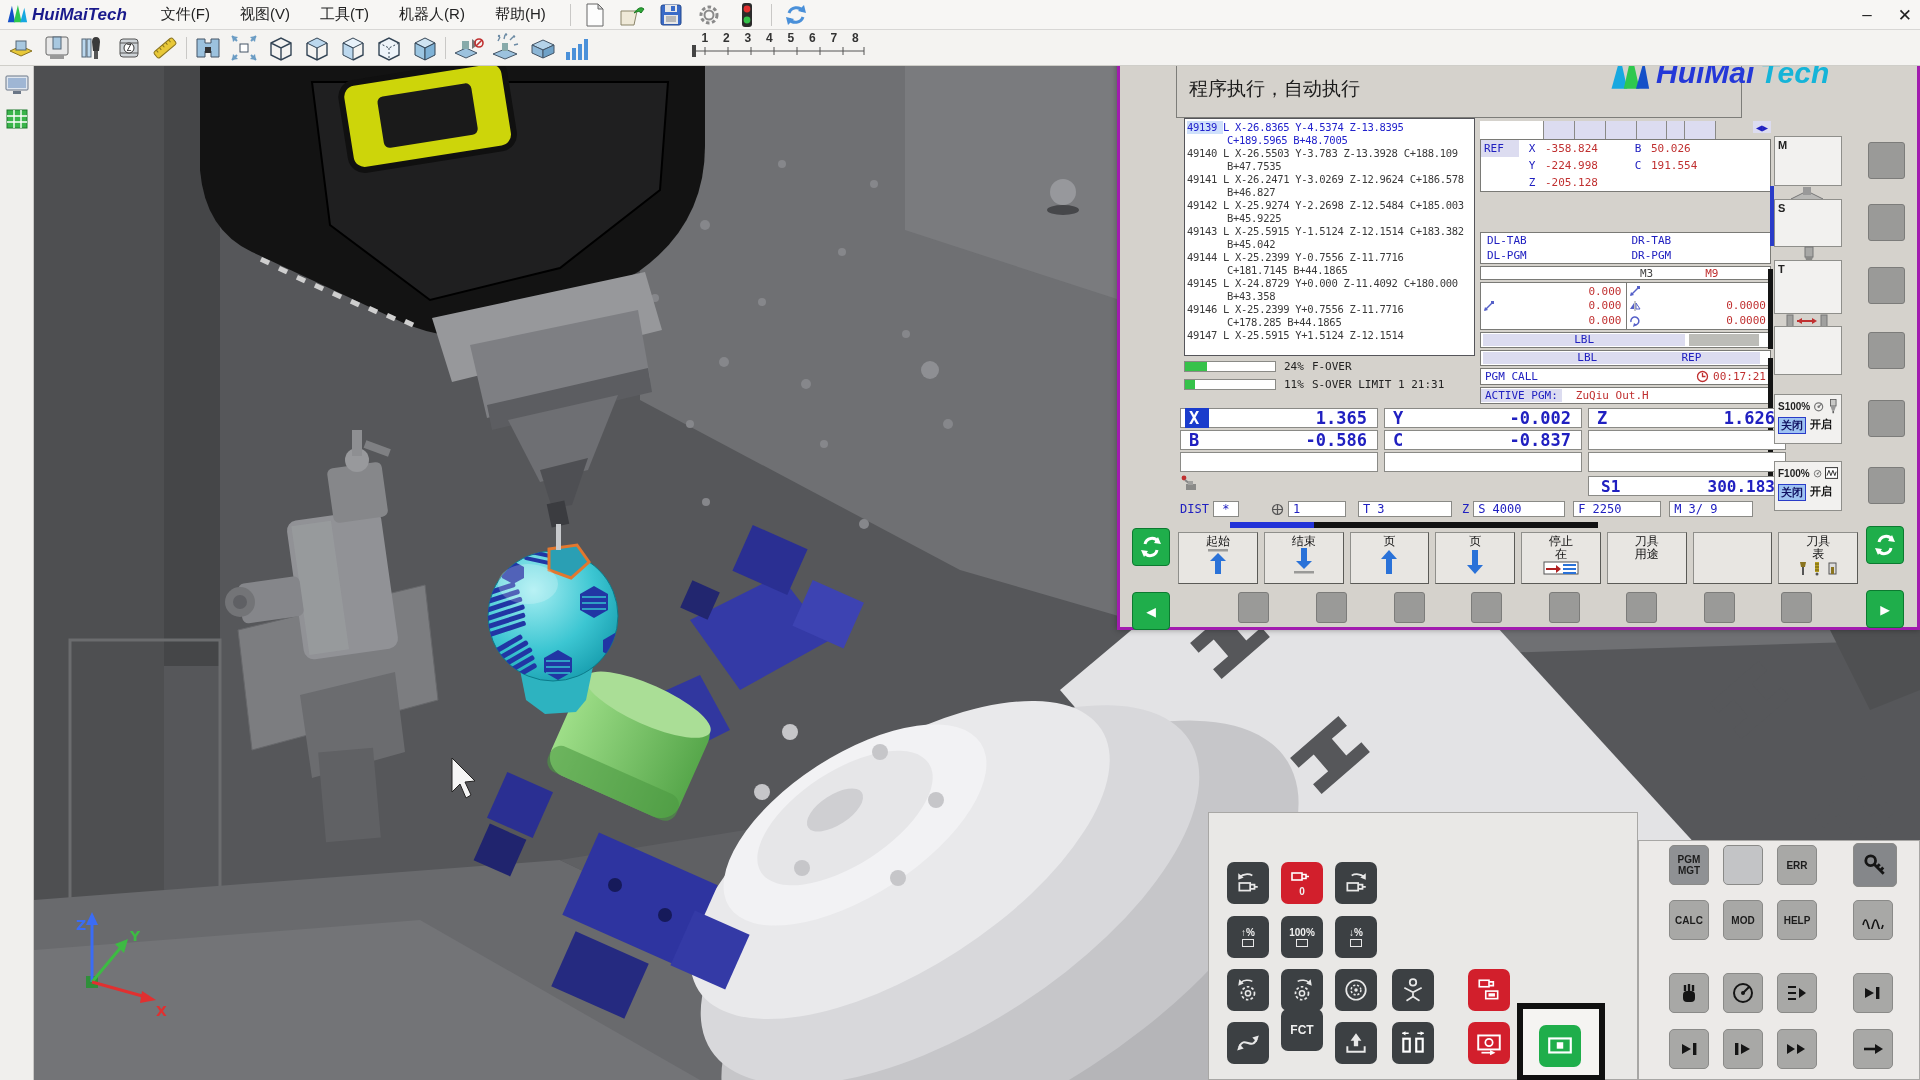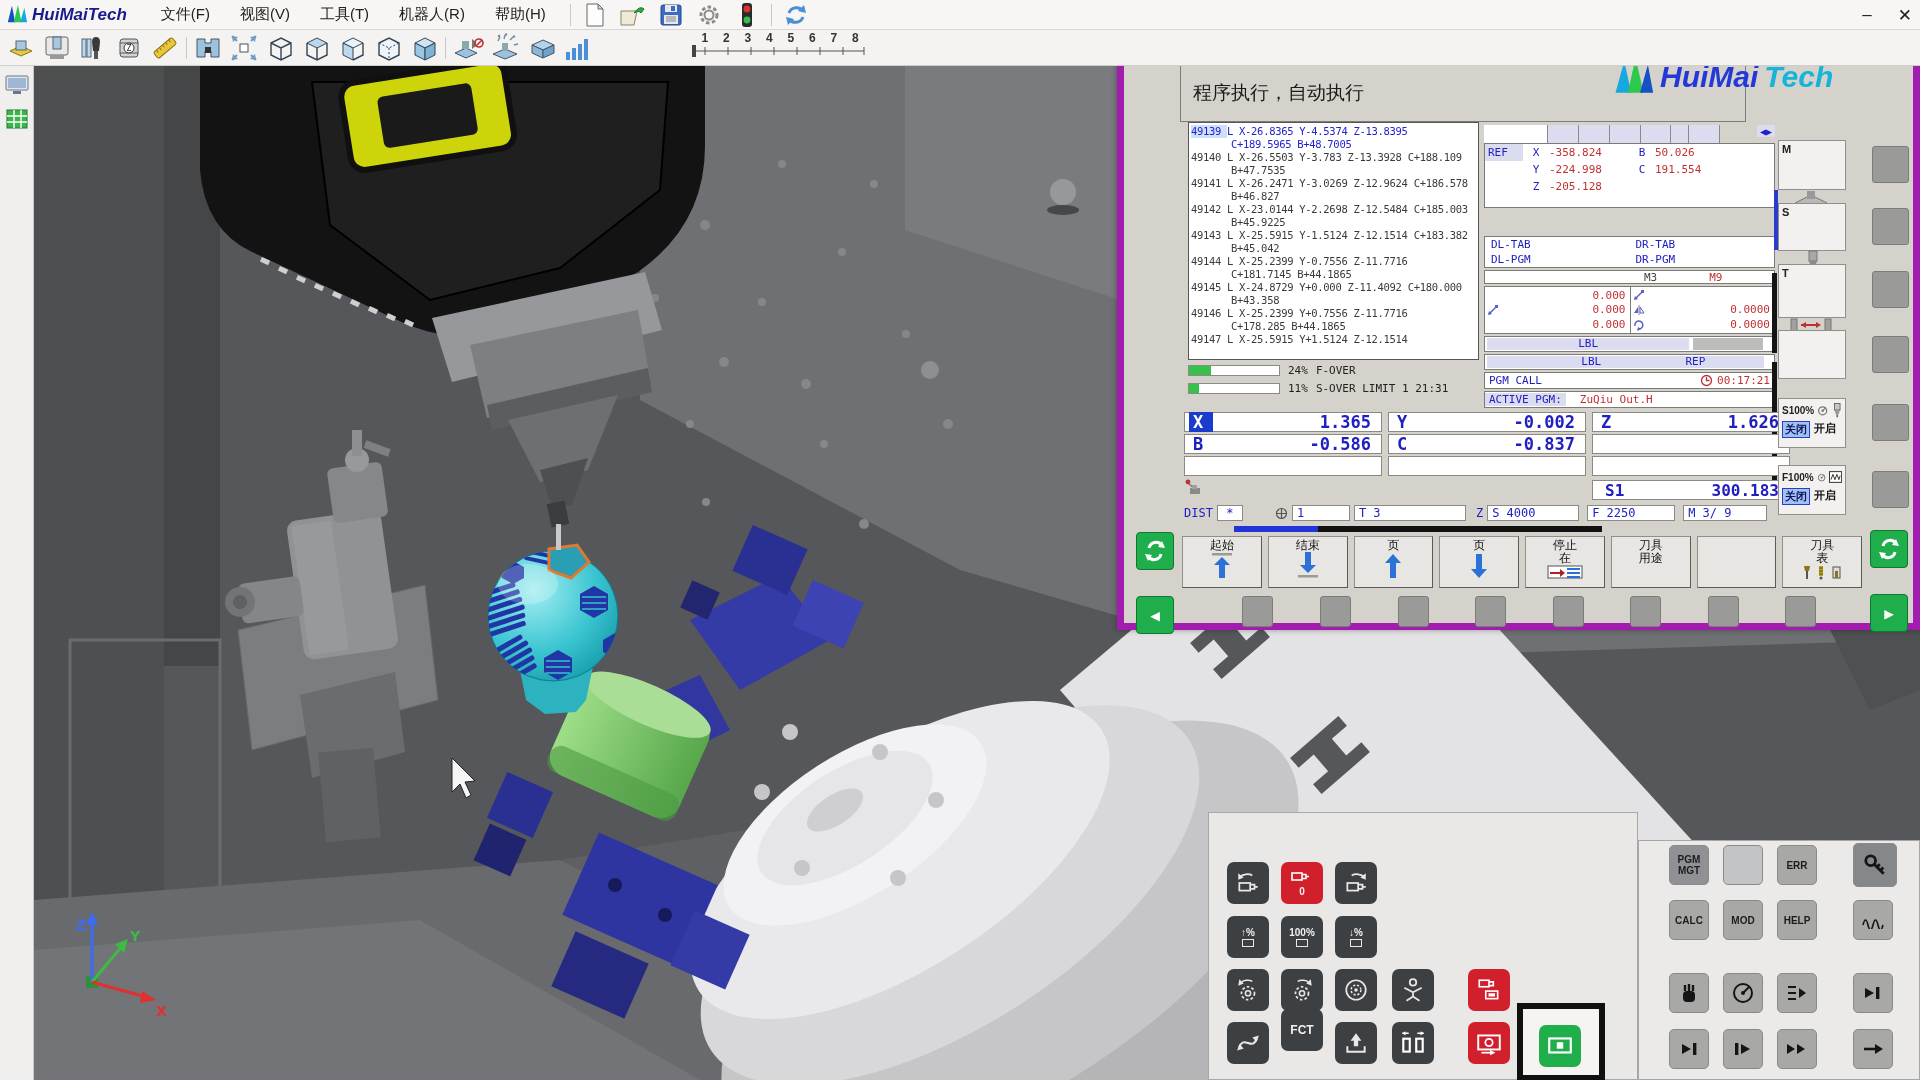--- a/index.html
+++ b/index.html
@@ -32,21 +32,21 @@
   
   .sidebar { position:absolute; left:0; top:66px; width:34px; height:1014px; background:#f0efed;
              border-right:1px solid #c9c8c6; z-index:30; }
   .side-btn { width:28px; height:26px; margin:6px auto 8px auto; display:flex; align-items:center; justify-content:center; }
 
   
   .viewport { position:absolute; left:34px; top:66px; width:1886px; height:1014px; z-index:1; }
 
   
   .cnc { position:absolute; left:1117px; top:33px; width:803px; height:597px; background:#d5d2cc;
-         border:7px solid #a21caf; box-shadow:0 0 6px rgba(0,0,0,.35); z-index:20;
+         border:3px solid #a21caf; box-shadow:0 0 6px rgba(0,0,0,.35); z-index:20;
          font-family:"DejaVu Sans Mono", monospace; }
   .cnc-title { position:absolute; left:56px; top:24px; width:566px; height:58px; border:1px solid #7d7d79;
                font-size:19px; color:#1c1c1c; line-height:56px; padding-left:12px;
                font-family:"Liberation Sans", sans-serif; }
   .cnc-logo { position:absolute; left:488px; top:4px; height:66px; display:flex; align-items:center; gap:6px; z-index:5; }
   .cnc-logo .p1 { font-size:30px; font-weight:bold; font-style:italic; color:#2438d8; font-family:"Liberation Sans",sans-serif;}
   .cnc-logo .p2 { font-size:30px; font-weight:bold; font-style:italic; color:#15b4d8; font-family:Liberation Sans, sans-serif;}
 
   .nc-block { position:absolute; left:64px; top:82px; width:291px; height:238px; background:#fff;
               border:1px solid #55555a; font-size:10.5px; line-height:13px; color:#3a3a3a; padding:2px 0 0 2px;
@@ -65,21 +65,21 @@
 
   .overview { position:absolute; left:360px; top:85px; width:291px; height:282px; font-size:11px; }
   .tabs { position:absolute; left:0; top:0; width:291px; height:18px; display:flex; background:#d5d2cc; }
   .tab { padding:18px 5px 0 5px; color:#2020c0; background:#dcdcf0; border-right:1px solid #8a8a86; white-space:nowrap; }
   .tab.active { background:#fff; font-weight:bold; text-decoration:underline; }
   .tab-arrows { color:#2020c0; background:#dcdcf0; padding:1px 3px 0 3px; font-size:10px; }
   .obox { position:absolute; left:0; width:291px; background:#fff; border:1px solid #7a7a76; }
   .orow { display:flex; align-items:center; height:17px; }
   .lav { background:#dcdcf0; color:#2020c0; }
   .blue { color:#2020c0; } .red { color:#c03030; }
-  .refbox { top:18px; height:65px; }
+  .refbox { top:18px; height:53px; }
   .refbox .lbl { width:38px; padding-left:3px; height:100%; display:flex; align-items:center;}
   .refbox .ax { width:26px; text-align:center; color:#2020c0;}
   .refbox .val { width:80px; text-align:left; color:#c03030; padding-right:4px;}
   .tlbox { top:73px; height:36px; }
   .dlbox { top:111px; height:32px; }
   .dlbox .orow { height:15px; }
   .dlbox .cell { width:50%; padding-left:6px; }
   .mrow  { position:absolute; left:0; top:145px; width:291px; height:14px; background:#fff; border:1px solid #7a7a76;
            display:flex; align-items:center; }
   .offbox { top:161px; height:48px; display:flex; }
@@ -582,21 +582,21 @@
           <div class="nc-main"><span class="nc-num">49140</span><span class="nc-a">L  X-26.5503  Y-3.783  Z-13.3928  C+188.109</span></div>
           <div class="nc-b">B+47.7535</div>
         </div>
 
         <div class="nc-line">
           <div class="nc-main"><span class="nc-num">49141</span><span class="nc-a">L  X-26.2471  Y-3.0269  Z-12.9624  C+186.578</span></div>
           <div class="nc-b">B+46.827</div>
         </div>
 
         <div class="nc-line">
-          <div class="nc-main"><span class="nc-num">49142</span><span class="nc-a">L  X-23.0144  Y-2.2698  Z-12.5484  C+185.003</span></div>
+          <div class="nc-main"><span class="nc-num">49142</span><span class="nc-a">L  X-25.9274  Y-2.2698  Z-12.5484  C+185.003</span></div>
           <div class="nc-b">B+45.9225</div>
         </div>
 
         <div class="nc-line">
           <div class="nc-main"><span class="nc-num">49143</span><span class="nc-a">L  X-25.5915  Y-1.5124  Z-12.1514  C+183.382</span></div>
           <div class="nc-b">B+45.042</div>
         </div>
 
         <div class="nc-line">
           <div class="nc-main"><span class="nc-num">49144</span><span class="nc-a">L  X-25.2399  Y-0.7556  Z-11.7716</span></div>
@@ -797,21 +797,21 @@
     </div>
 
     <div class="statrow">
       <span>DIST</span>
       <span class="wbox" style="width:26px;justify-content:center">*</span>
       <svg width="13" height="13" viewBox="0 0 13 13" style="margin-left:28px">
           <circle cx="6.5" cy="6.5" r="5" fill="none" stroke="#555" stroke-width="1.2"></circle>
           <path d="M6.5,1 v11 M1,6.5 h11" stroke="#555" stroke-width="1.2"></path>
         </svg>
       <span class="wbox" style="width:58px">1</span>
-      <span class="wbox" style="width:112px;">T 3</span>
+      <span class="wbox" style="width:94px;margin-left:8px">T 3</span>
       <span style="margin-left:6px">Z</span>
       <span class="wbox" style="width:92px">S 4000</span>
       <span class="wbox" style="width:88px;margin-left:4px">F 2250</span>
       <span class="wbox" style="width:84px;margin-left:4px">M 3/ 9</span>
     </div>
 
     <div class="skbar-blue"></div>
     <div class="skbar-blk"></div>
 
     <div class="gbtn" style="left:12px;top:492px">

